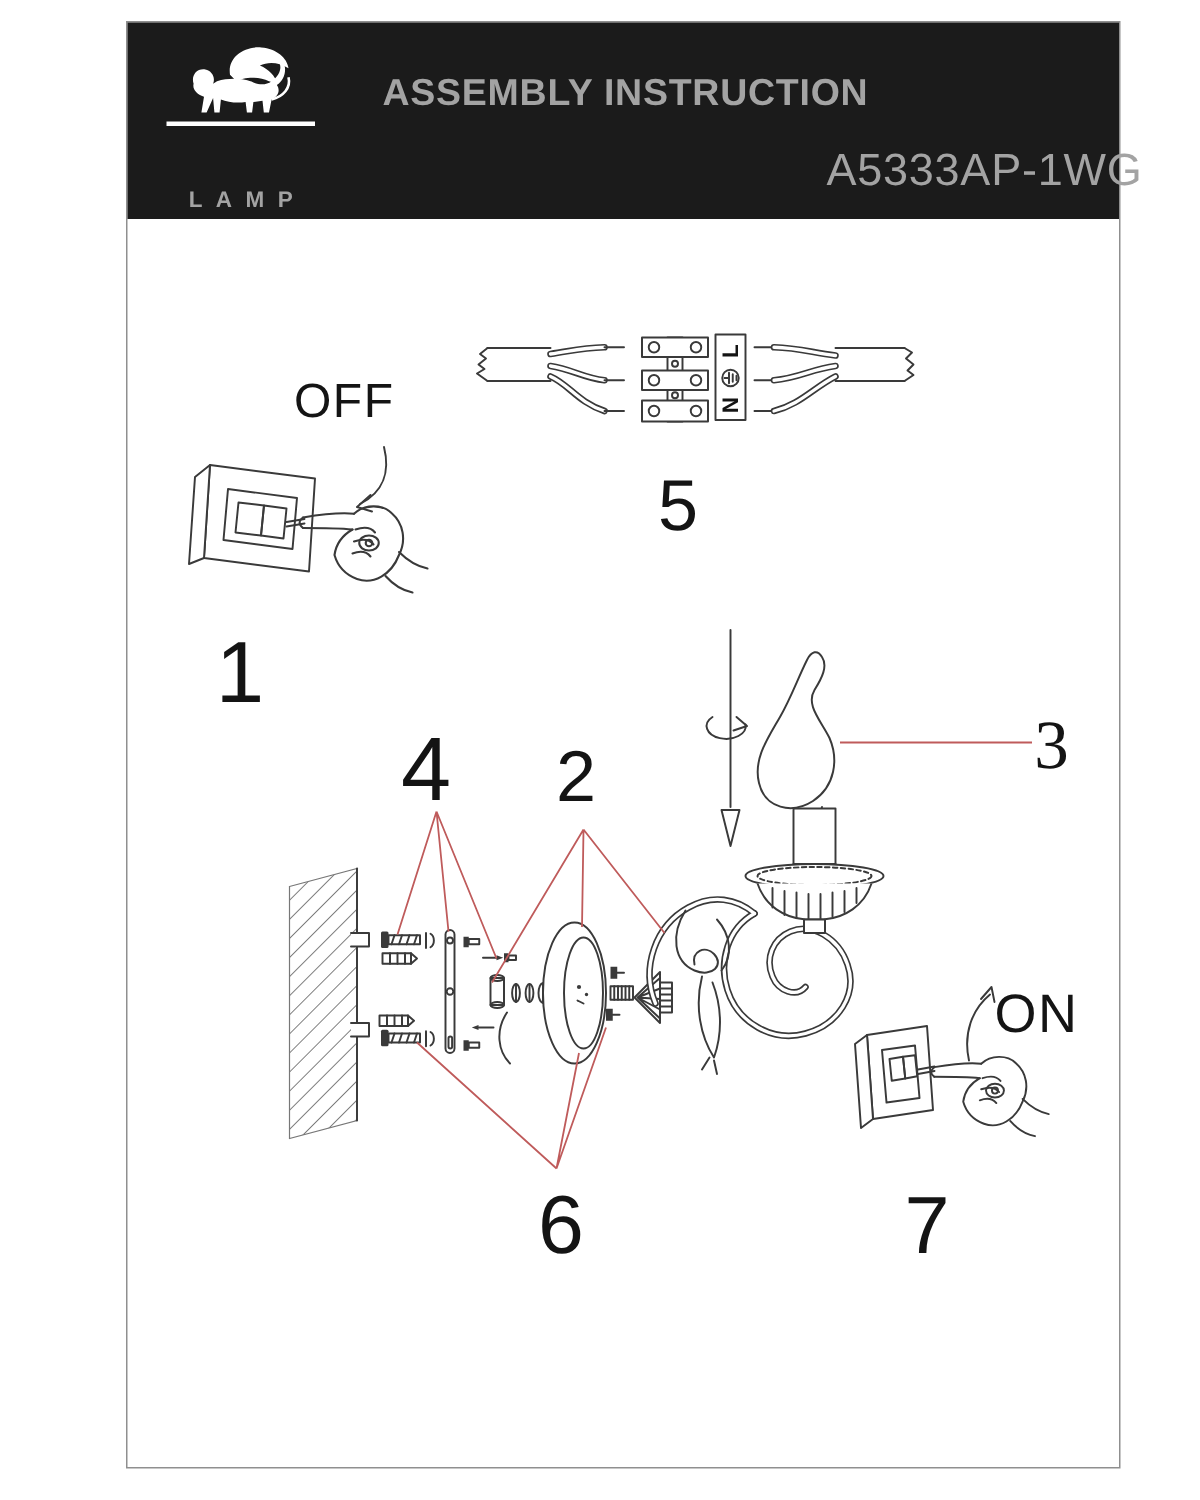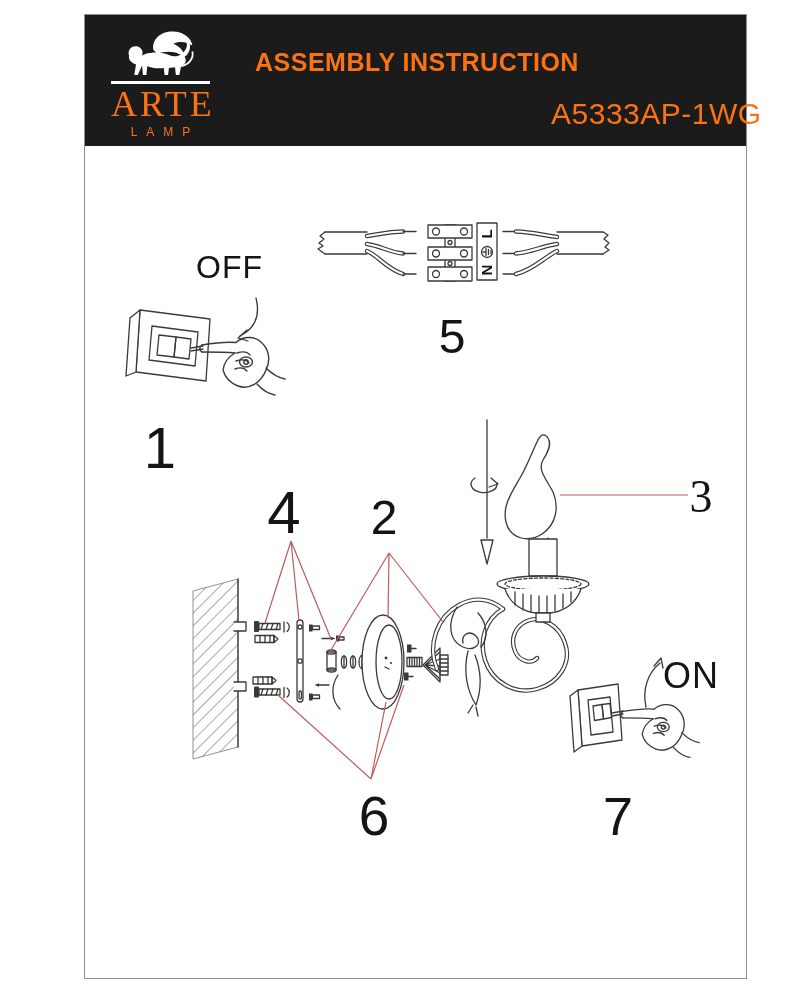--- a/index.html
+++ b/index.html
@@ -6,27 +6,27 @@
     --header-bg:#1b1b1b; --paper:#fff; --ink:#3a3a3a;
     --leader:#bf5b5b; --frame:#8f8f8f; --text:#141414;
   }
   html,body{margin:0;padding:0;background:#fff;}
   #page{position:relative;width:800px;height:1000px;background:var(--paper);
         font-family:"Liberation Sans","DejaVu Sans",sans-serif;overflow:hidden;}
   #frame{position:absolute;left:84px;top:14px;width:661px;height:963px;
          border:1.5px solid var(--frame);background:#fff;}
   
   #hdr{position:absolute;left:0;top:0;width:100%;height:131px;background:var(--header-bg);}
-  .hwhite{color:#f97316;position:absolute;white-space:nowrap;}
+  .hwhite{color:#a3a3a3;position:absolute;white-space:nowrap;}
   #logo-lion{position:absolute;left:30px;top:14px;width:94px;height:52px;}
   #logo-rule{position:absolute;left:26px;top:66px;width:99px;height:2.5px;background:#fff;}
   #brand{left:26px;top:68px;width:99px;text-align:center;
          font-family:"Liberation Serif","DejaVu Serif",serif;font-size:36px;letter-spacing:3px;}
-  #brand-sub{left:26px;top:110px;width:99px;text-align:center;font-size:12px;
-             letter-spacing:9px;text-indent:9px;font-weight:normal;}
+  #brand-sub{left:26px;top:110px;width:99px;text-align:center;font-size:15px;
+             letter-spacing:9px;text-indent:9px;font-weight:bold;}
   #t-en{left:170px;top:33px;font-size:25px;font-weight:bold;letter-spacing:.5px;}
   #t-ru{left:170px;top:96px;font-size:31px;font-weight:bold;letter-spacing:1px;}
   #model{left:427px;top:82px;font-size:30px;letter-spacing:.5px;margin-left:39px;}
   
   .art{position:absolute;}
   .ln{stroke:var(--ink);fill:none;stroke-width:1.3;stroke-linecap:round;stroke-linejoin:round;}
   .lnf{stroke:var(--ink);fill:#fff;stroke-width:1.3;stroke-linejoin:round;}
   .fillink{fill:var(--ink);stroke:none;}
   .thick{stroke:var(--ink);fill:none;stroke-width:4.4;stroke-linecap:round;stroke-linejoin:round;}
   .wover{stroke:#fff;fill:none;stroke-width:2.2;stroke-linecap:round;stroke-linejoin:round;}
@@ -61,21 +61,20 @@
 
   <div id="frame">
 
     <div id="hdr">
       <svg id="logo-lion" viewBox="0 0 100 60">
         <path fill="#fff" d="M 40,24 C 38,11 50,2 64,3 C 76,4 84,11 85,19 C 77,14 69,14 63,17 C 70,20 75,25 76,31 L 70,29 C 62,25 50,26 45,29 Z"></path>
         <path fill="#fff" d="M 12,31 C 10,25 14,19 21,20 C 26,21 29,26 27,31 L 30,29 C 40,26 52,27 58,30 C 63,32 68,32 72,29 C 78,25 80,19 78,15 L 81,14 C 84,20 82,28 76,32 C 79,36 77,41 72,43 L 70,53 L 66,53 L 65,44 L 58,45 L 57,53 L 53,53 L 52,45 C 45,46 38,45 33,43 L 32,53 L 28,53 L 27,42 L 22,53 L 18,53 L 20,41 C 14,39 11,35 12,31 Z"></path>
         <path fill="none" stroke="#fff" stroke-width="2" d="M 72,43 C 81,41 87,34 85,26"></path>
       </svg>
       <div id="logo-rule"></div>
-      <div id="brand" class="hwhite">ARTE</div>
       <div id="brand-sub" class="hwhite">LAMP</div>
       <div id="t-en" class="hwhite">ASSEMBLY  INSTRUCTION</div>
       <div id="model" class="hwhite">A5333AP-1WG</div>
     </div>
   </div>
 
   <svg class="art" style="left:110px;top:240px" width="195" height="245" viewBox="0 0 195 245">
     <text x="86" y="38" class="lbl" font-size="32" letter-spacing="1">OFF</text>
     <g>
       <path class="ln" d="M 146,58 C 150,74 146,88 130,96"></path>

